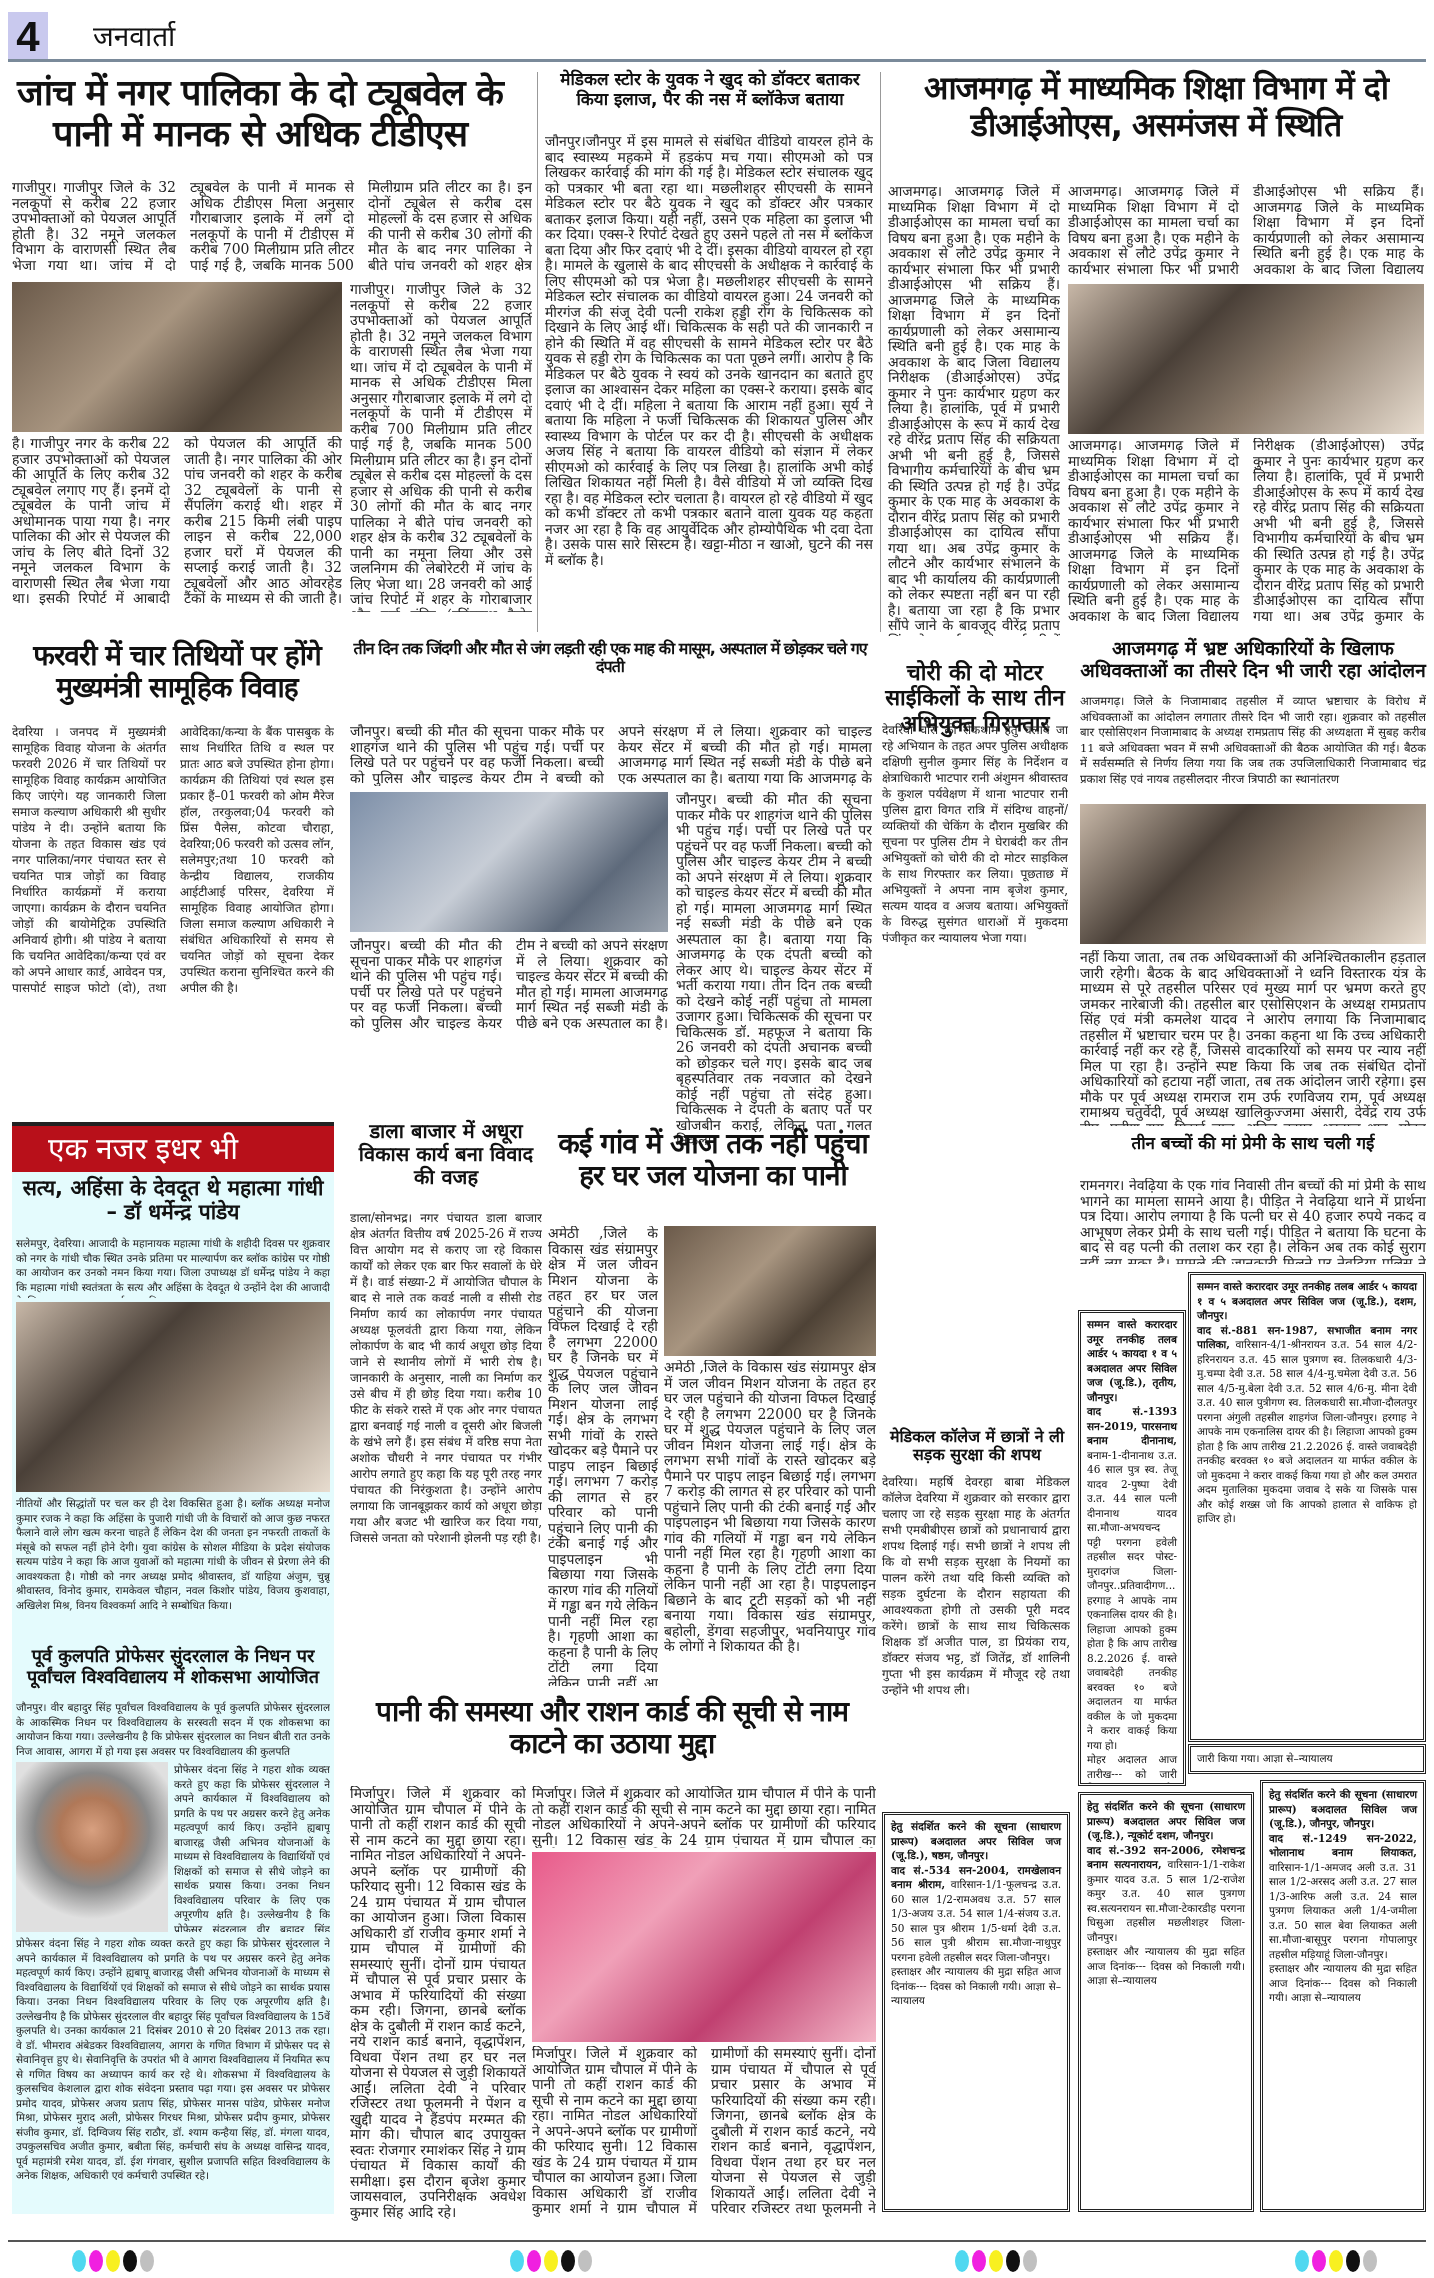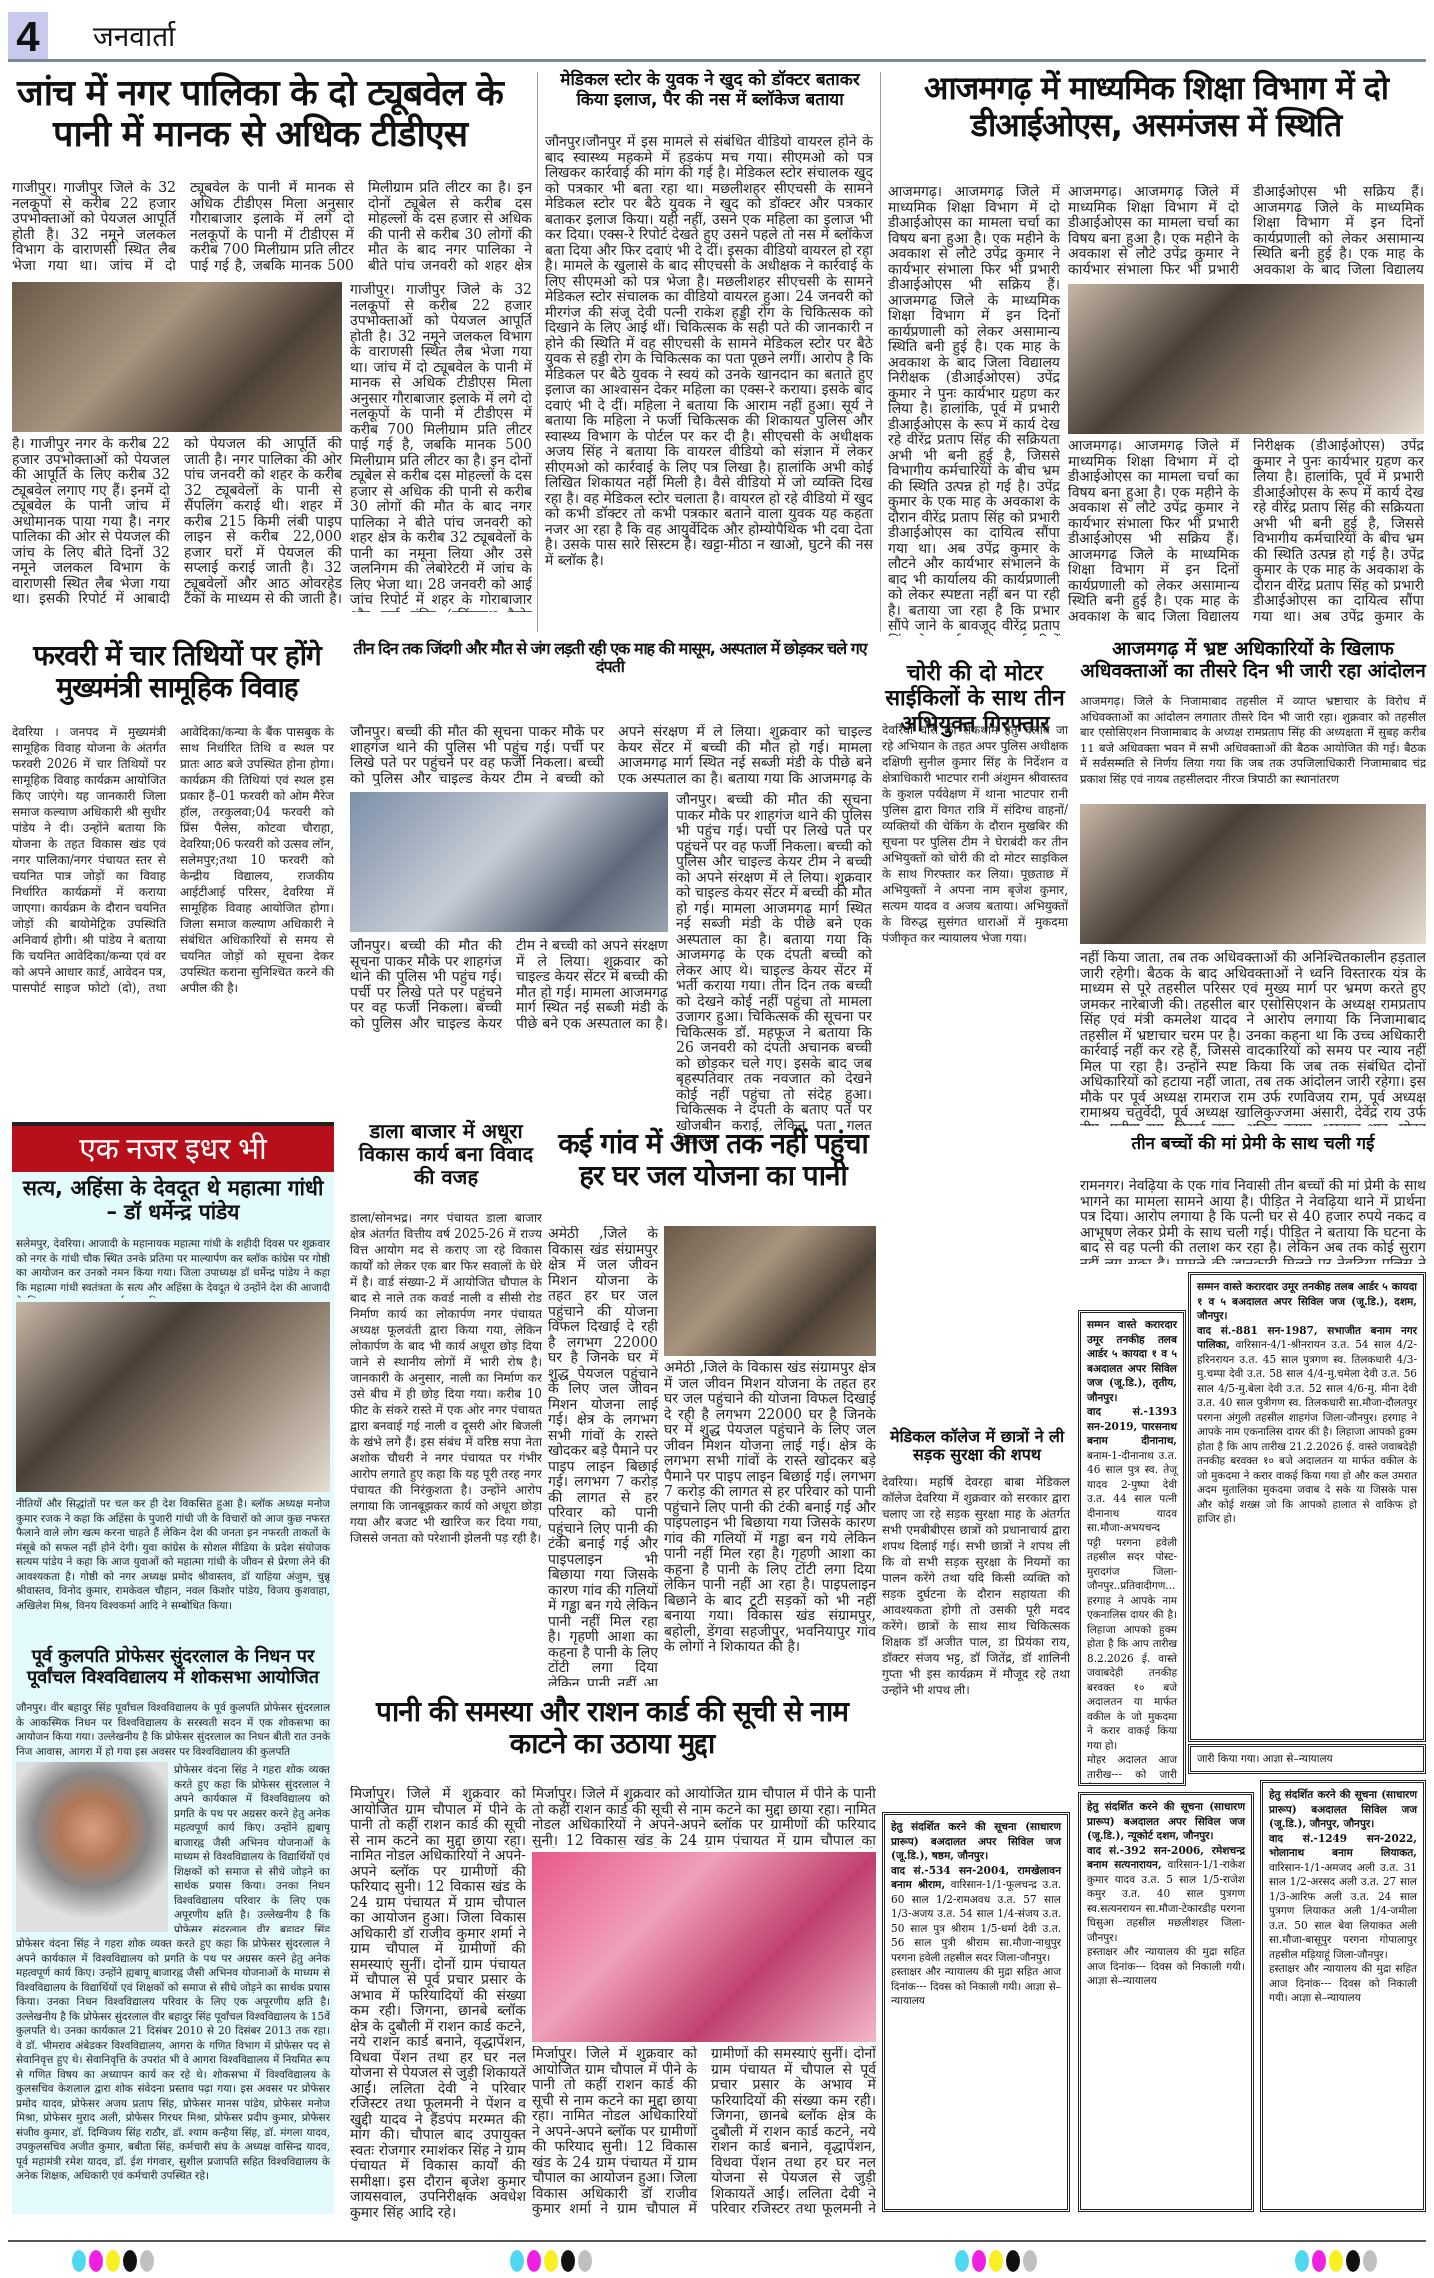--- a/index.html
+++ b/index.html
@@ -12,21 +12,21 @@
   .mh-date { width: 368px; background: #c9c9ee; font-family: "DejaVu Sans", sans-serif; font-weight: bold; font-size: 24px; line-height: 50px; text-align: center; }
   .hl { font-family: "DejaVu Sans", sans-serif; font-weight: bold; color: #111; line-height: 1.15; text-align: center; letter-spacing: -1px; }
   .body { font-size: 14px; line-height: 15.5px; text-align: justify; color: #222; }
   .cols2 { column-count: 2; column-gap: 14px; }
   .cols3 { column-count: 3; column-gap: 14px; }
   .photo { background: linear-gradient(135deg, #6b5a4a, #a89580 40%, #4e4236 70%, #8c7b66); }
   .photo.blue { background: linear-gradient(135deg, #7d8fa8, #c7cdd6 45%, #5e6a7b 75%, #9aa3ae); }
   .photo.crowd { background: linear-gradient(135deg, #c8b8a8, #4a4038 35%, #8a7a6a 60%, #e8ddd0); }
   .photo.pink { background: linear-gradient(135deg, #e85a8a, #f0a0b8 35%, #c04070 65%, #f4b8c8); }
   .photo.face { background: radial-gradient(circle at 50% 40%, #d8a080 0, #b07858 25%, #888 45%, #e0e0e0 70%); }
-  .banner { background: #b8101a; color: #fff; font-family: Liberation Serif, serif; font-size: 30px; text-align: center; line-height: 46px; border-top: 4px solid #222; }
+  .banner { background: #b8101a; color: #fff; font-family: Liberation Sans, sans-serif; font-size: 30px; text-align: left; line-height: 46px; border-top: 4px solid #222; padding-left: 36px; }
   .lightblue { background: #e4fbfd; }
   .notice { border: 3px double #222; padding: 4px 6px; font-size: 10.5px; line-height: 14.5px; text-align: justify; background: #fff; }
   .notice b { font-weight: bold; }
   .rule-v { width: 1px; background: #999; }
   .regmarks { display: flex; gap: 3px; }
   .dot { width: 14px; height: 22px; border-radius: 50%; }
   .footer-line { left: 8px; top: 2240px; width: 1418px; height: 2px; background: #555; }
 </style>
 </head>
 <body>
@@ -120,21 +120,21 @@
   <div>मोहर अदालत आज तारीख--- को जारी किया गया। आज्ञा से–न्यायालय</div>
 </div>
 
 <div class="abs notice" style="left:882px; top:1812px; width:188px; height:400px; overflow:hidden;">
   <b>हेतु संदर्शित करने की सूचना (साधारण प्रारूप) बअदालत अपर सिविल जज (जू.डि.), षष्ठम, जौनपुर।</b>
   <div><b>वाद सं.-534 सन-2004, रामखेलावन बनाम श्रीराम,</b> <span>वारिसान-1/1-फूलचन्द्र उ.त. 60 साल 1/2-रामअवध उ.त. 57 साल 1/3-अजय उ.त. 54 साल 1/4-संजय उ.त. 50 साल पुत्र श्रीराम 1/5-धर्मा देवी उ.त. 56 साल पुत्री श्रीराम सा.मौजा-नाथुपुर परगना हवेली तहसील सदर जिला-जौनपुर।</span></div>
   <div>हस्ताक्षर और न्यायालय की मुद्रा सहित आज दिनांक--- दिवस को निकाली गयी। आज्ञा से–न्यायालय</div>
 </div>
 <div class="abs notice" style="left:1078px; top:1792px; width:176px; height:420px; overflow:hidden;">
   <b>हेतु संदर्शित करने की सूचना (साधारण प्रारूप) बअदालत अपर सिविल जज (जू.डि.), न्यूकोर्ट दशम, जौनपुर।</b>
-  <div><b>वाद सं.-392 सन-2006, रमेशचन्द्र बनाम सत्यनारायन,</b> <span>वारिसान-1/1-राकेश कुमार यादव उ.त. 5 साल 1/5-राजेश कमुर उ.त. 40 साल पुत्रगण स्व.सत्यनरायन सा.मौजा-टेकारडीह परगना घिसुआ तहसील मछलीशहर जिला-जौनपुर।</span></div>
+  <div><b>वाद सं.-392 सन-2006, रमेशचन्द्र बनाम सत्यनारायन,</b> <span>वारिसान-1/1-राकेश कुमार यादव उ.त. 5 साल 1/2-राजेश कमुर उ.त. 40 साल पुत्रगण स्व.सत्यनरायन सा.मौजा-टेकारडीह परगना घिसुआ तहसील मछलीशहर जिला-जौनपुर।</span></div>
   <div>हस्ताक्षर और न्यायालय की मुद्रा सहित आज दिनांक--- दिवस को निकाली गयी। आज्ञा से–न्यायालय</div>
 </div>
 <div class="abs notice" style="left:1260px; top:1780px; width:166px; height:432px; overflow:hidden;">
   <b>हेतु संदर्शित करने की सूचना (साधारण प्रारूप) बअदालत सिविल जज (जू.डि.), जौनपुर, जौनपुर।</b>
   <div><b>वाद सं.-1249 सन-2022, भोलानाथ बनाम लियाकत,</b> <span>वारिसान-1/1-अमजद अली उ.त. 31 साल 1/2-अरसद अली उ.त. 27 साल 1/3-आरिफ अली उ.त. 24 साल पुत्रगण लियाकत अली 1/4-जमीला उ.त. 50 साल बेवा लियाकत अली सा.मौजा-बासूपुर परगना गोपालापुर तहसील मड़ियाहूं जिला-जौनपुर।</span></div>
   <div>हस्ताक्षर और न्यायालय की मुद्रा सहित आज दिनांक--- दिवस को निकाली गयी। आज्ञा से–न्यायालय</div>
 </div>
 
 <div class="abs footer-line"></div>
 <div class="abs regmarks" style="left:72px; top:2250px;">

